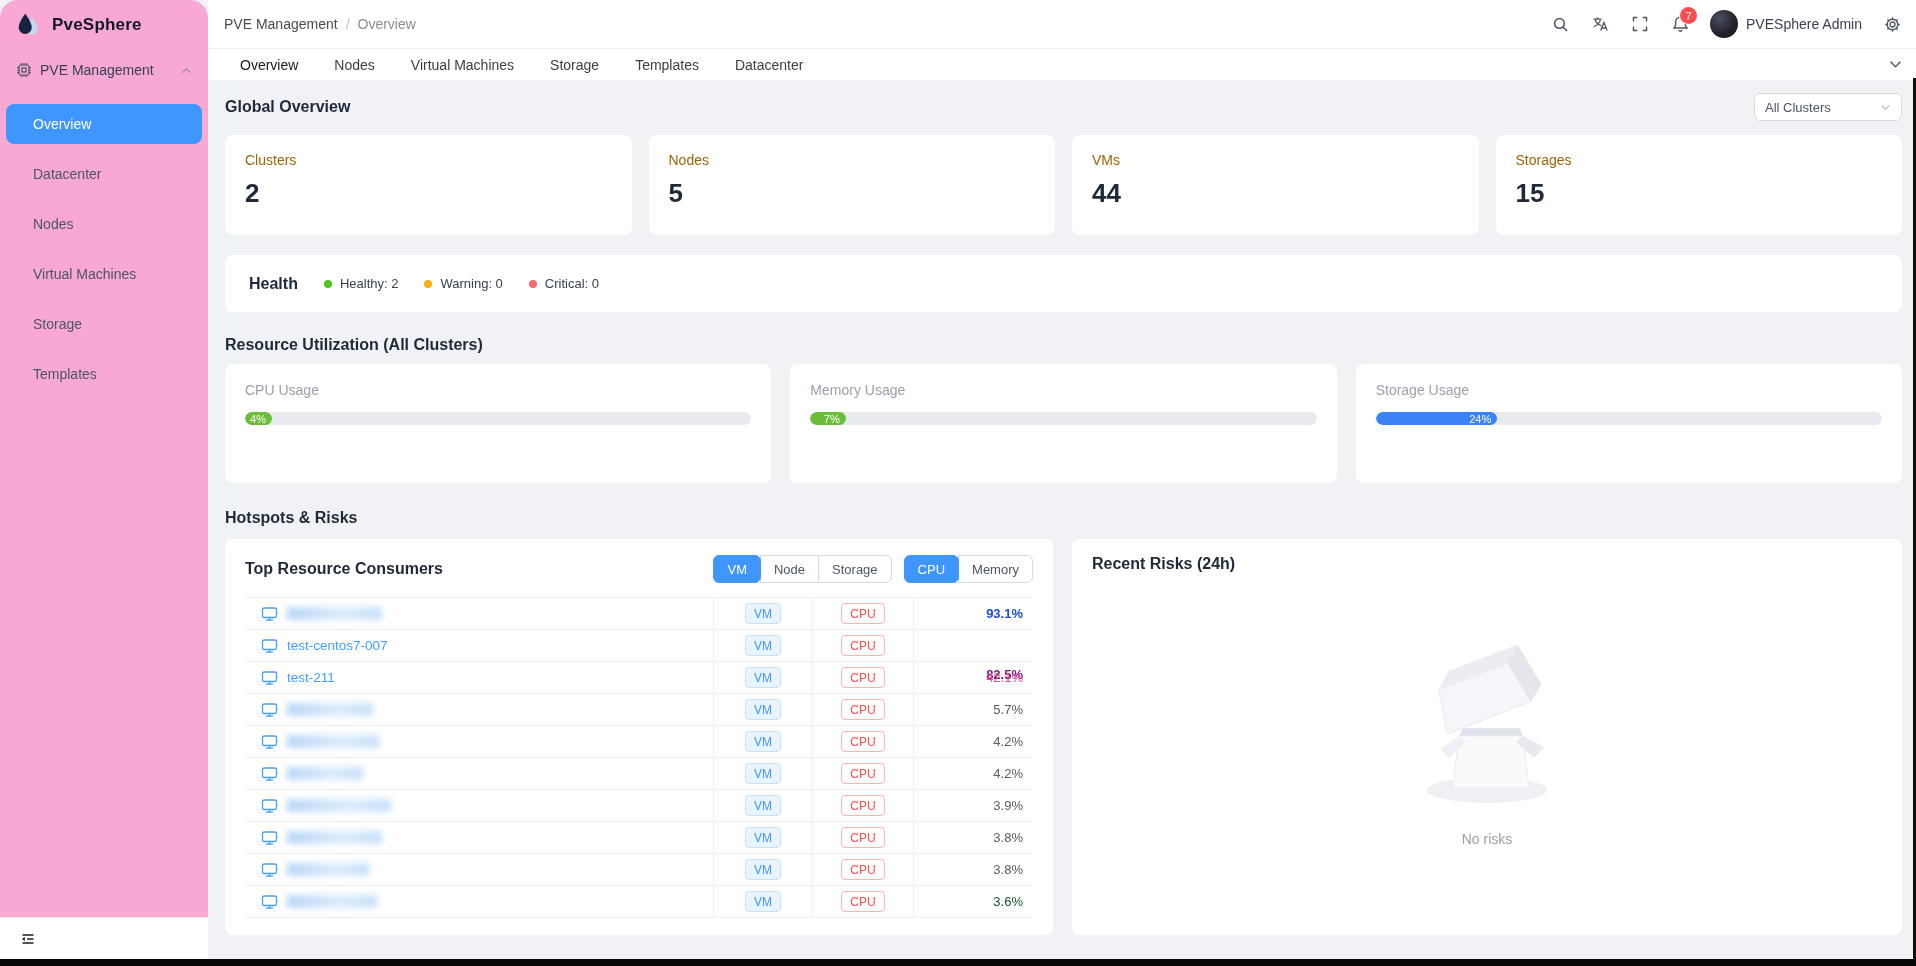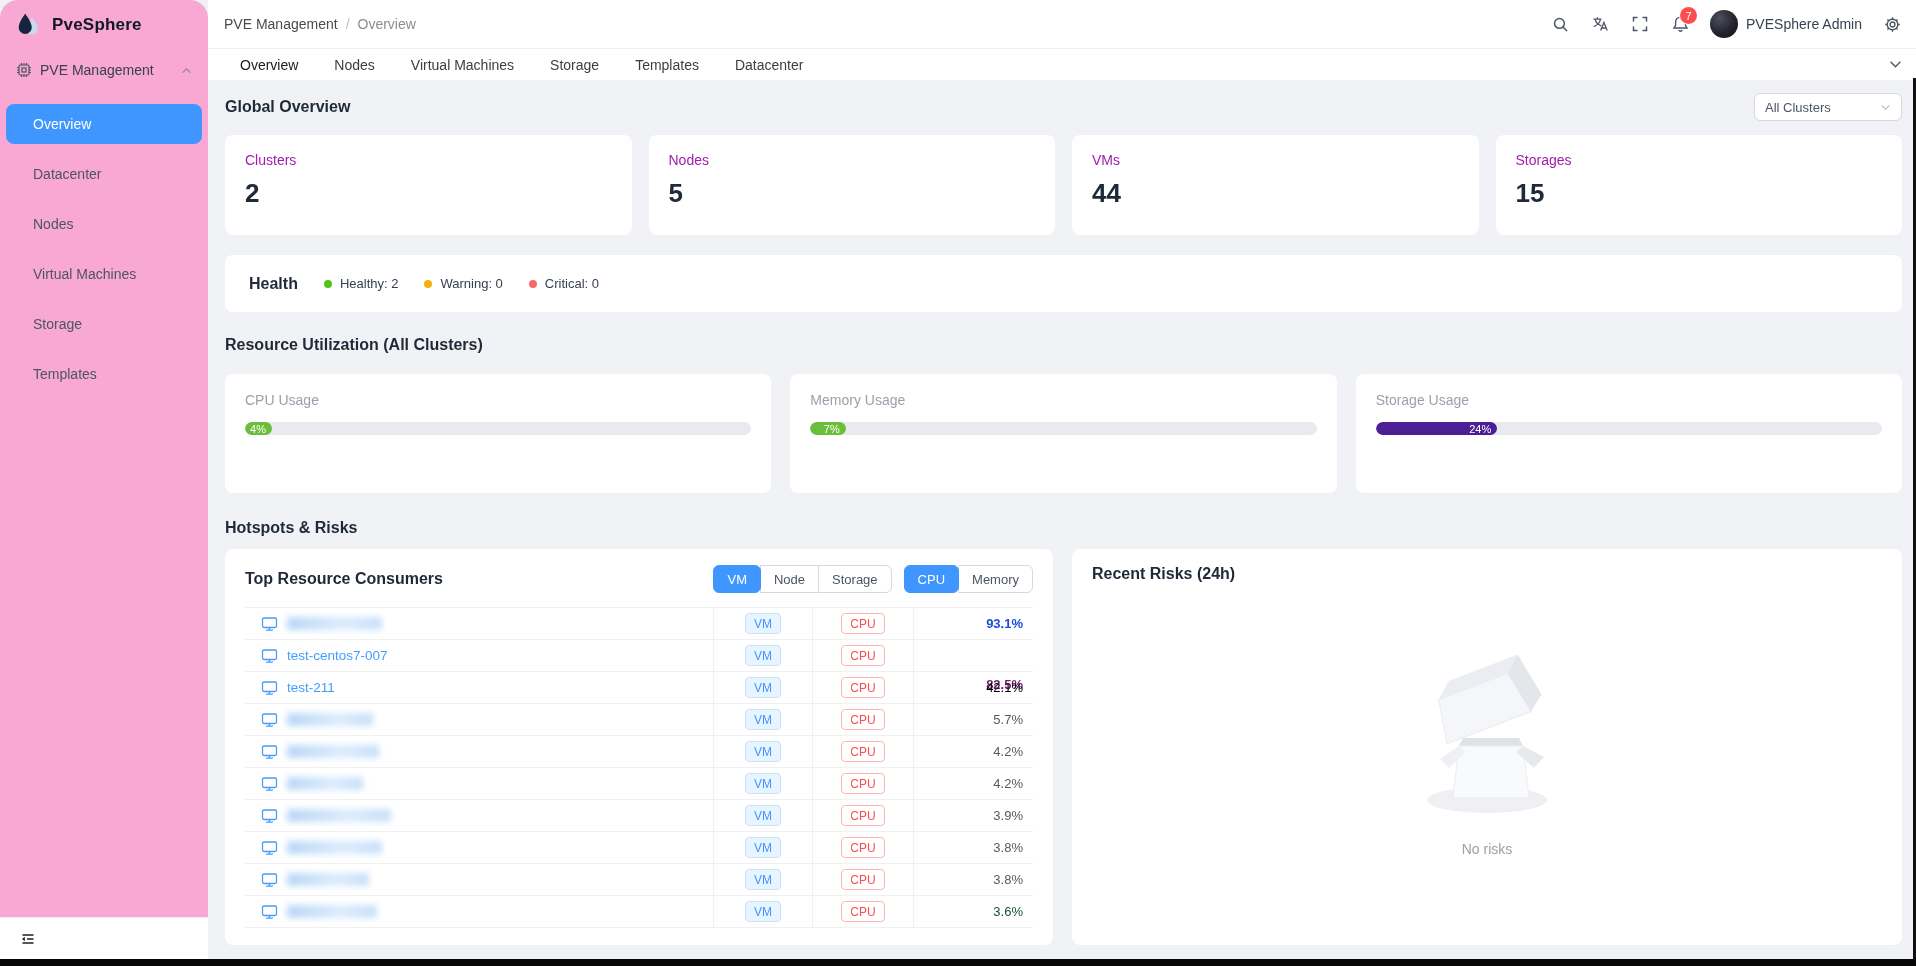--- a/index.html
+++ b/index.html
@@ -38,30 +38,30 @@
   .tab-caret { margin-left:auto; color:#595959; cursor:pointer; display:flex; }
 
   
   .main { position:absolute; left:208px; right:0; top:81px; bottom:7px; overflow:hidden; padding:0 14px 0 17px; }
   .section-head { margin-top:12px; display:flex; align-items:center; justify-content:space-between; }
   .section-title { font-size:16px; font-weight:700; color:#1f2937; }
   .select { width:148px; height:28px; background:#fff; border:1px solid #d9d9d9; border-radius:6px; display:flex; align-items:center; justify-content:space-between; padding:0 10px; font-size:13px; color:#4b5563; cursor:pointer; }
 
   .stats { margin-top:14px; display:flex; gap:17px; }
   .stat-card { flex:1; background:#fff; border-radius:8px; height:100px; padding:17px 20px; }
-  .stat-label { font-size:14px; color:#a21caf; }
+  .stat-label { font-size:14px; color:#a16207; }
   .stat-value { margin-top:10px; font-size:26px; font-weight:700; color:#1f2937; }
 
   .health-card { margin-top:20px; background:#fff; border-radius:8px; height:57px; display:flex; align-items:center; gap:26px; padding:0 24px; }
   .health-title { font-size:16px; font-weight:700; color:#1f2937; }
   .health-item { display:flex; align-items:center; gap:8px; font-size:13px; color:#374151; }
   .dot { width:8px; height:8px; border-radius:50%; }
 
   .util-title { margin-top:24px; }
-  .util-grid { margin-top:20px; display:flex; gap:19px; }
+  .util-grid { margin-top:10px; display:flex; gap:19px; }
   .util-card { flex:1; background:#fff; border-radius:8px; height:119px; padding:18px 20px; }
   .util-label { font-size:14px; color:#9aa1ac; }
   .bar { margin-top:14px; height:13px; border-radius:7px; background:#e9eaef; overflow:hidden; position:relative; }
   .bar-fill { height:100%; border-radius:7px; background:#6abe39; display:flex; align-items:center; justify-content:flex-end; padding-right:6px; color:#fff; font-size:11px; }
 
   .hot-title { margin-top:26px; }
   .bottom-grid { margin-top:12px; display:flex; gap:19px; height:396px; }
   .card { background:#fff; border-radius:8px; }
   .consumers { flex:0 0 828px; padding:16px 20px; }
   .risks { flex:1; padding:16px 20px; display:flex; flex-direction:column; }
@@ -275,21 +275,21 @@
           <div class="util-label">Memory Usage</div>
           <div class="bar">
             <div class="bar-fill" style="width: 7%; min-width: 27px; background: rgb(106, 190, 57);">
               <span>7%</span>
             </div>
           </div>
         </div>
         <div class="util-card">
           <div class="util-label">Storage Usage</div>
           <div class="bar">
-            <div class="bar-fill" style="width: 24%; min-width: 27px; background: #4c1d95;">
+            <div class="bar-fill" style="width: 24%; min-width: 27px; background: #3b82f6;">
               <span>24%</span>
             </div>
           </div>
         </div>
       </div>
 
     <h2 class="section-title hot-title">Hotspots &amp; Risks</h2>
 
     <div class="bottom-grid">
       <section class="card consumers">
@@ -353,21 +353,21 @@
                   </svg>
                 </span>
                 <span class="vm-link">test-211</span>
               </div>
               <div class="cell c-type">
                 <span class="tag tag-vm">VM</span>
               </div>
               <div class="cell c-metric">
                 <span class="tag tag-cpu">CPU</span>
               </div>
-              <div class="cell c-value" style="color: #000000;">42.1%</div>
+              <div class="cell c-value" style="color: #ec4899;">42.1%</div>
             </div>
             <div class="t-row">
               <div class="cell c-name">
                 <span>
                   <svg width="17" height="16" viewBox="0 0 17 16" fill="none" stroke="#4a9cf5" stroke-width="1.3">
                     <rect x="1.5" y="2" width="14" height="9.5" rx="1.5"></rect>
                     <path d="M8.5 11.5 V14 M5 14.2 H12"></path>
                   </svg>
                 </span>
                 <span class="blur-name" style="width: 86px;"></span>

